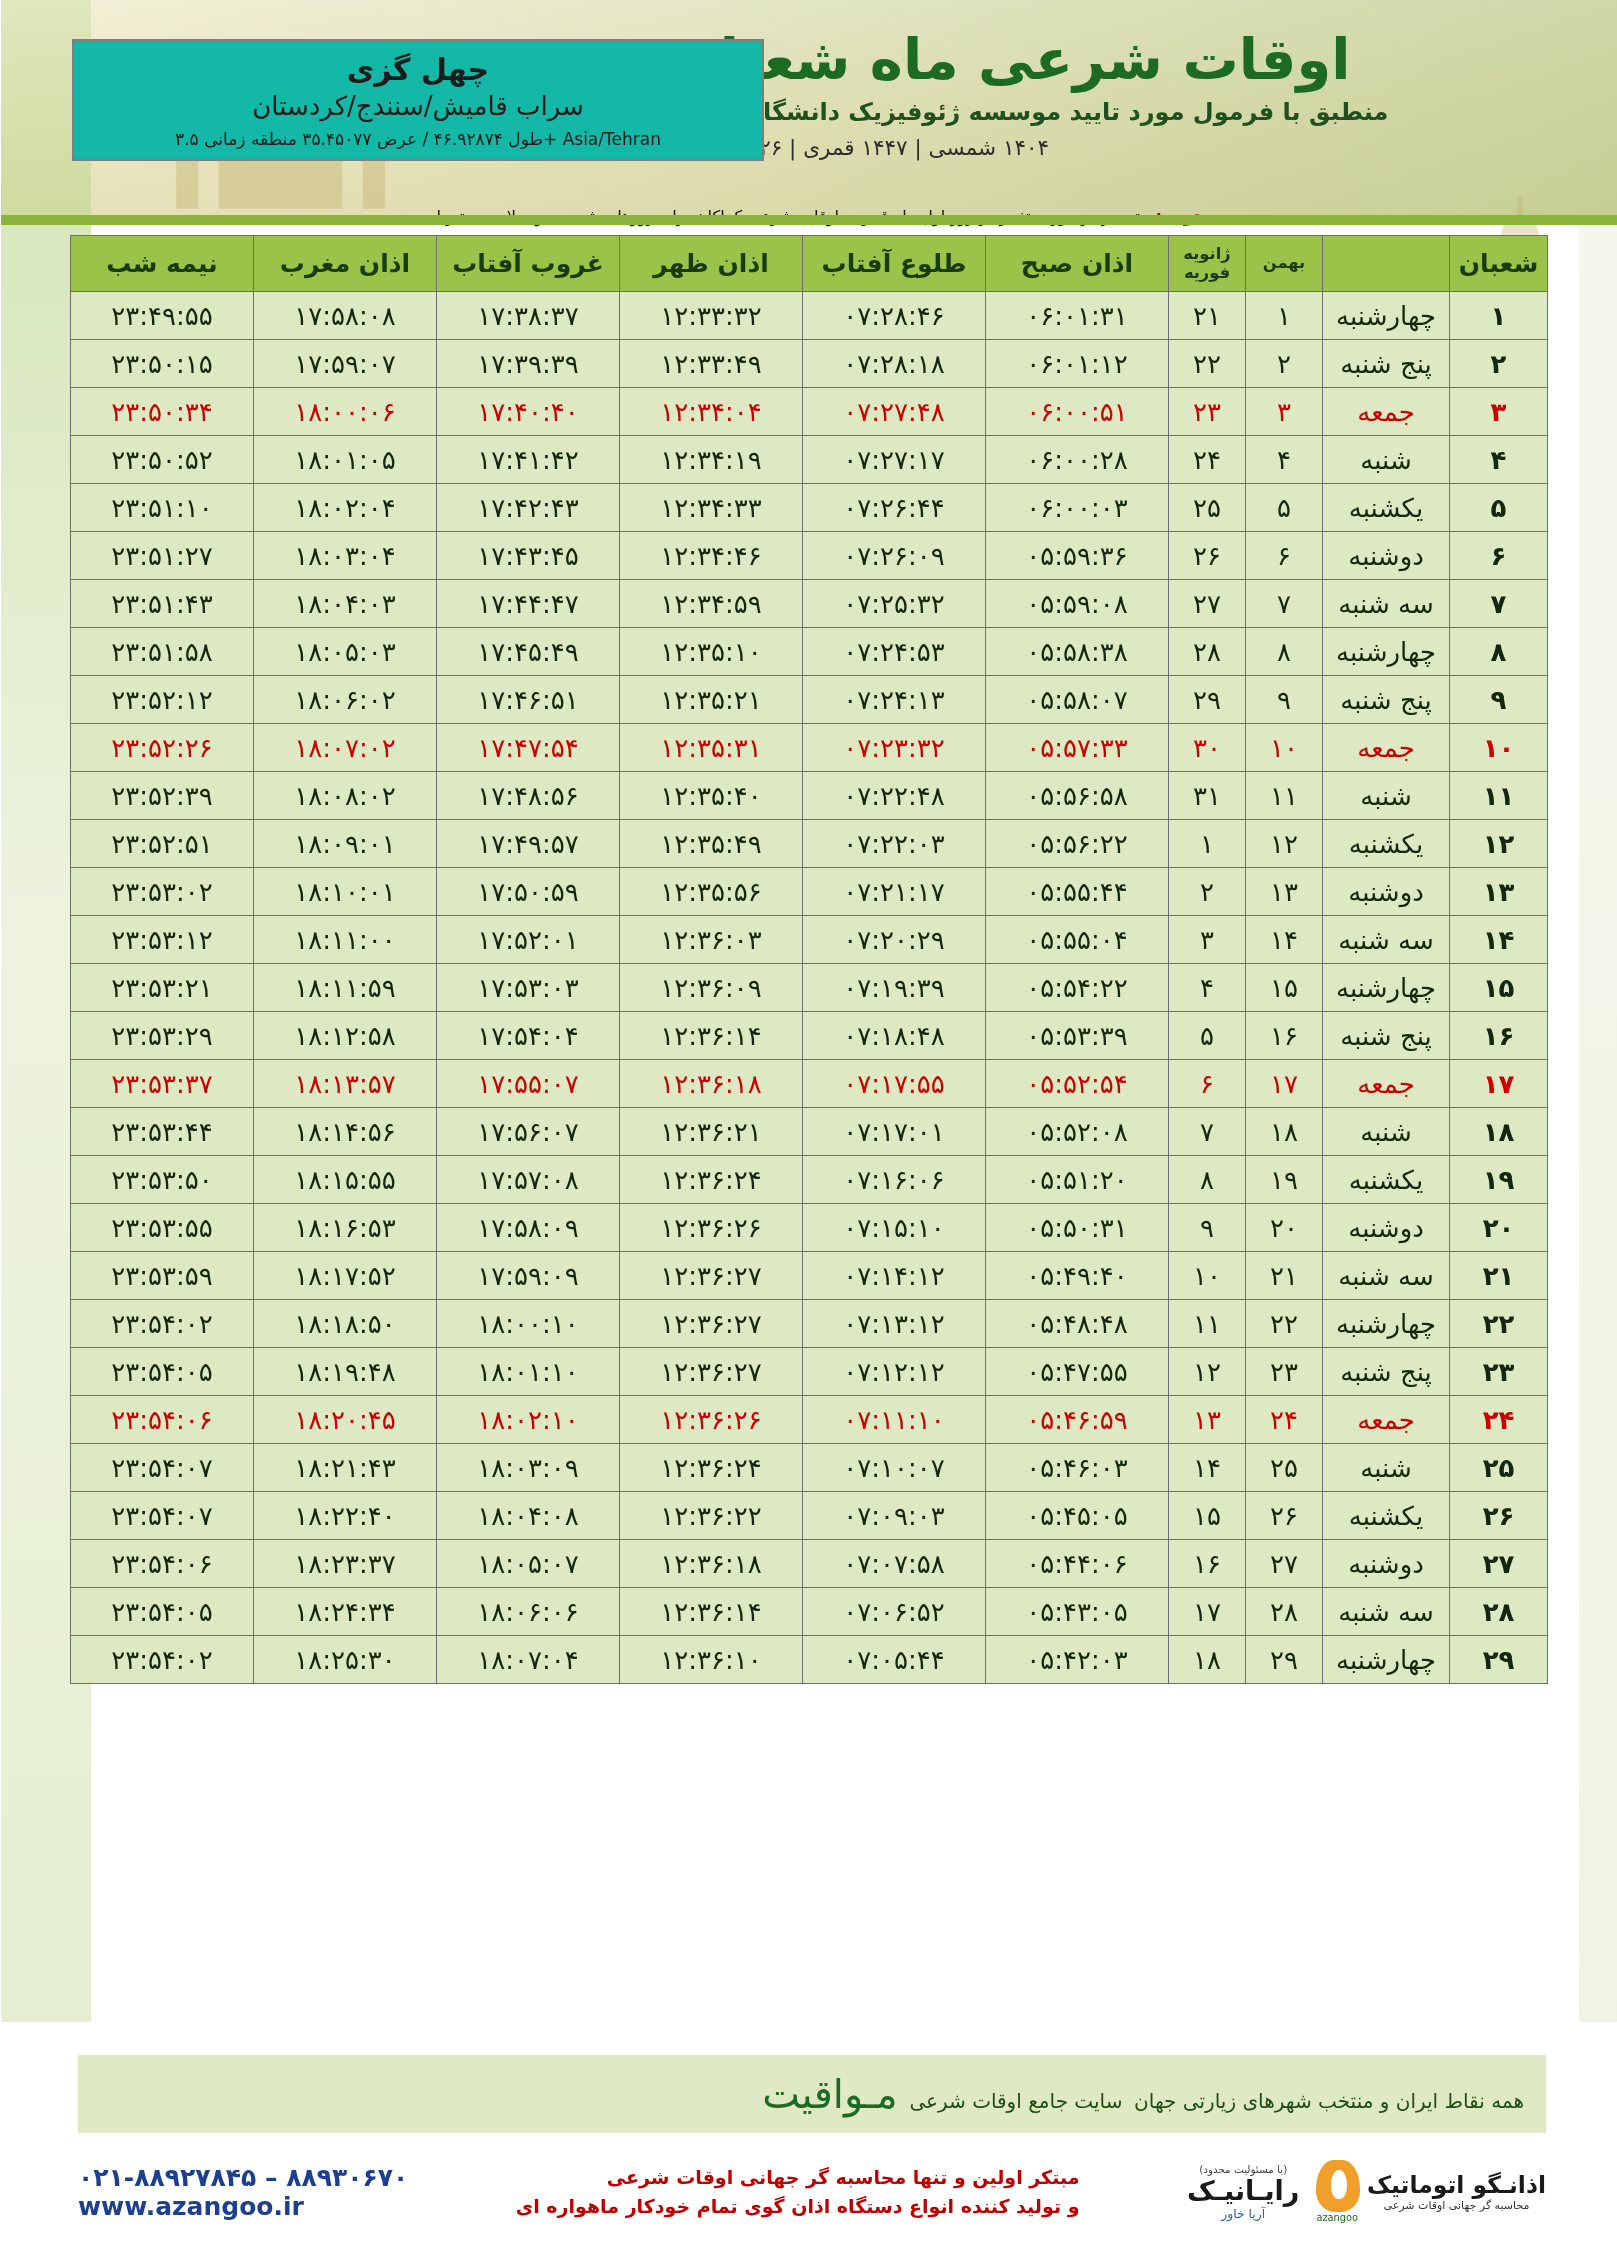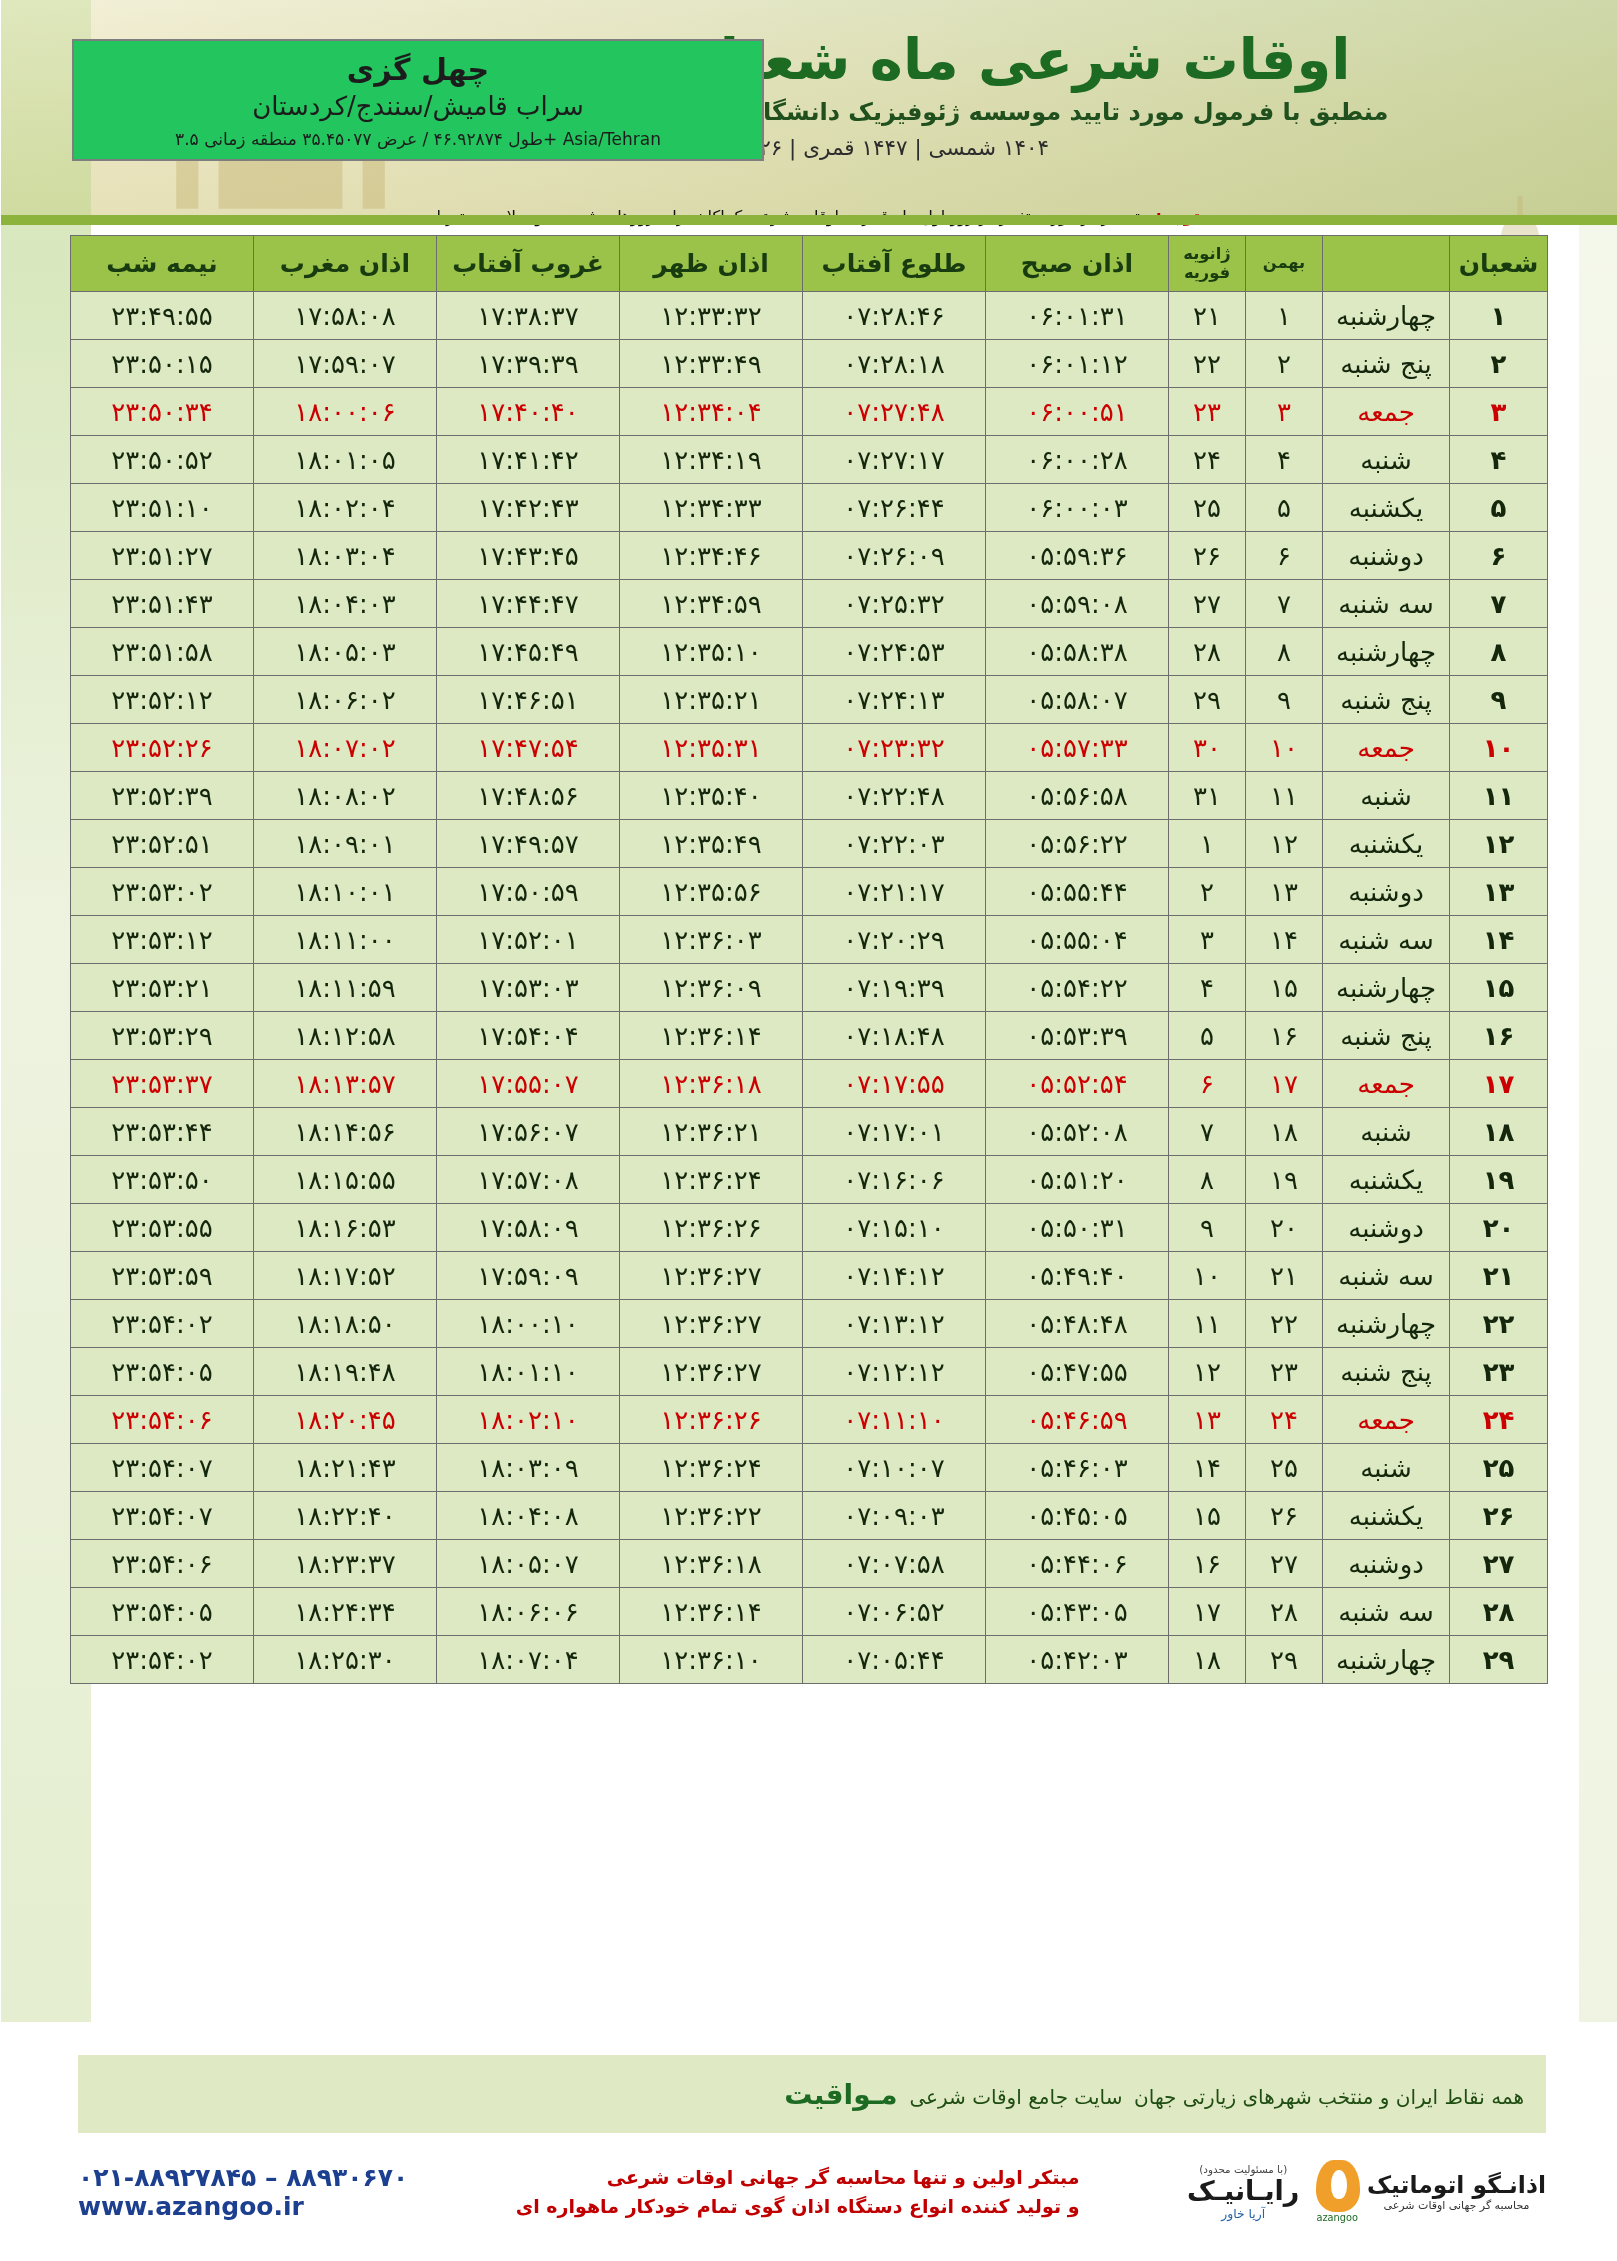--- a/index.html
+++ b/index.html
@@ -56,21 +56,21 @@
   }
   .title-sub {
     font-size:24px; font-weight:bold; color:#20501e; margin-top:7.8px;
   }
   .title-dates {
     font-size:21.5px; color:#2d2d2d; margin-top:9px; direction:rtl;
   }
 
   .city-box {
     position:absolute; top:39px; left:72px; width:692px;
-    border:2px solid #7e7e7e; background:#22c55e;
+    border:2px solid #7e7e7e; background:#14b8a6;
     padding:11.7px 13px 10.4px 13px; text-align:center;
   }
   .city-name { font-size:30px; font-weight:bold; color:#1c1c1c; line-height:1.15; }
   .city-sub  { font-size:26px; color:#1c1c1c; margin-top:3.9px; }
   .city-coord{ font-size:17px; color:#1c1c1c; margin-top:7.8px; direction:ltr; }
 
   .note-line {
     position:absolute; top:207px; left:78px; width:1122px;
     text-align:right; font-size:16.3px; color:#111; direction:rtl;
   }
@@ -119,21 +119,21 @@
     position:absolute; top:2022px; left:0; width:1618px; height:239px;
     background:#ffffff;
   }
   .footer-band {
     position:absolute; top:2055px; left:78px; width:1468px; height:78px;
     background:#dfeac5;
     display:flex; align-items:center; justify-content:space-between;
     padding:0 22px;
   }
   .brand-right { display:flex; align-items:baseline; gap:11.7px; direction:rtl; }
-  .brand-mavaqeet { font-size:28px; font-weight:bold; color:#1d6a23; }
+  .brand-mavaqeet { font-size:40px; font-weight:normal; color:#1d6a23; }
   .brand-tag { font-size:20px; color:#1f4d12; }
   .brand-url { font-size:40px; font-weight:bold; color:#1d6a23; font-family:"DejaVu Sans","Liberation Sans",sans-serif; direction:ltr;}
 
   .footer-lower {
     position:absolute; top:2146px; left:78px; width:1468px; height:91px;
     display:flex; align-items:center; justify-content:space-between; direction:rtl;
   }
   .fl-logos { display:flex; align-items:center; gap:17px; }
   .logo-azangoo {
     display:flex; align-items:center; gap:6.5px;

